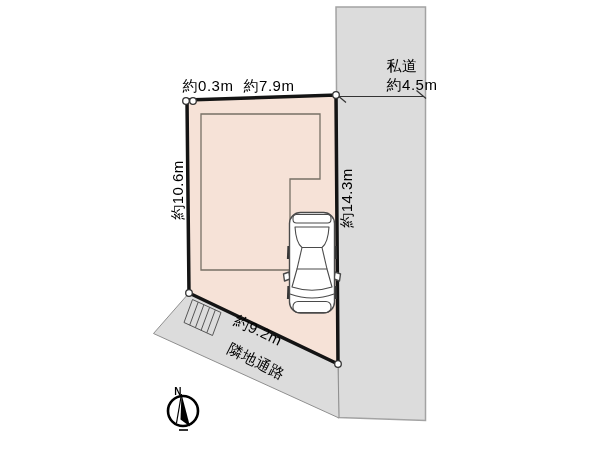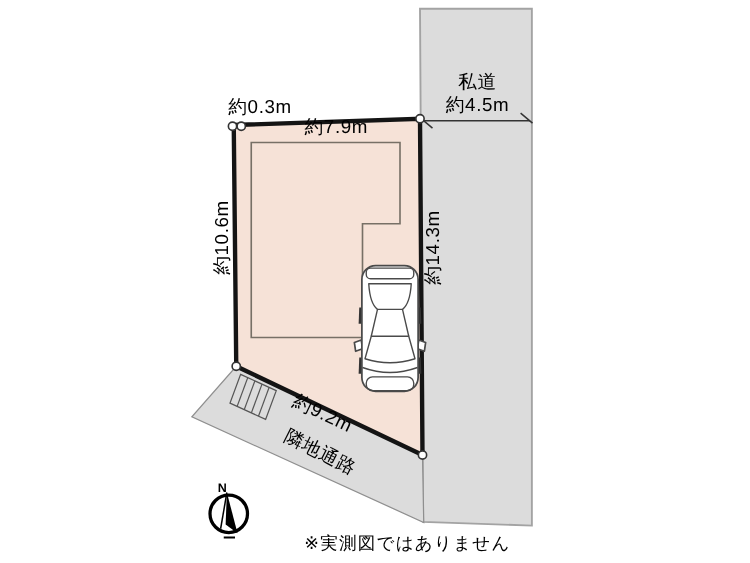--- a/index.html
+++ b/index.html
@@ -9,21 +9,21 @@
   }
   #canvas svg{position:absolute;left:0;top:0;}
   .label{
     position:absolute;color:#000;white-space:nowrap;
     font-size:15px;letter-spacing:0.5px;
     transform:translate(-50%,-50%);
   }
   .rot-ccw{transform:translate(-50%,-50%) rotate(-90deg);}
   .rot-diag{transform:translate(-50%,-50%) rotate(25.5deg);}
   .rot-diag2{transform:translate(-50%,-50%) rotate(27deg);}
-  .two-line{text-align:center;line-height:19px;}
+  .two-line{text-align:left;line-height:19px;margin-left:30px;}
   .disclaimer{font-size:14px;letter-spacing:1px;}
   .north-n{font-size:10px;font-weight:bold;}
   .road-fill{fill:var(--road-fill,#dcdcdc);stroke:var(--road-edge,#a3a3a3);stroke-width:1.5;}
   .passage-fill{fill:var(--road-fill,#dcdcdc);stroke:var(--passage-edge,#8f8f8f);stroke-width:1;}
   .lot-fill{fill:var(--lot-fill,#f6e2d7);stroke:var(--lot-border,#141414);stroke-width:3.5;stroke-linejoin:miter;}
   .house{fill:var(--lot-fill,#f6e2d7);stroke:#777066;stroke-width:1.3;}
   .thinline{stroke:#333;stroke-width:1.2;fill:none;}
   .hatch{stroke:#555;stroke-width:1;fill:none;}
   .marker{fill:#fff;stroke:#333;stroke-width:1.3;}
   .carline{fill:#fff;stroke:#4a4a4a;stroke-width:1.4;stroke-linejoin:round;}
@@ -86,28 +86,27 @@
 
     <g>
       <circle cx="183" cy="411" r="15" fill="#fff" stroke="#000" stroke-width="2.6"></circle>
       <polygon fill="#000" points="181.5,394 190,426.5 180.5,419.5"></polygon>
       <line x1="181.5" y1="394" x2="176.5" y2="423" stroke="#000" stroke-width="1.2"></line>
       <line x1="179" y1="430" x2="188" y2="430" stroke="#000" stroke-width="1.6"></line>
     </g>
   </svg>
 
   <div class="label" style="left:208px;top:86px;">約0.3m</div>
-  <div class="label" style="left:269px;top:102px;">約7.9m</div>
+  <div class="label" style="left:269px;top:86px;">約7.9m</div>
   <div class="label rot-ccw" style="left:178px;top:190px;">約10.6m</div>
   <div class="label rot-ccw" style="left:347px;top:198px;">約14.3m</div>
   <div class="label rot-diag" style="left:258px;top:331px;">約9.2m</div>
 
   <div class="label two-line" style="left:382px;top:75px;">
     <div>私道</div>
     <div>約4.5m</div>
   </div>
 
   <div class="label rot-diag2" style="left:256px;top:362px;">隣地通路</div>
 
   <div class="label north-n" style="left:178px;top:391px;">N</div>
 
-  <div class="label disclaimer" style="left:326px;top:435px;">※実測図ではありません</div>
 </div>
 
 </body></html>

